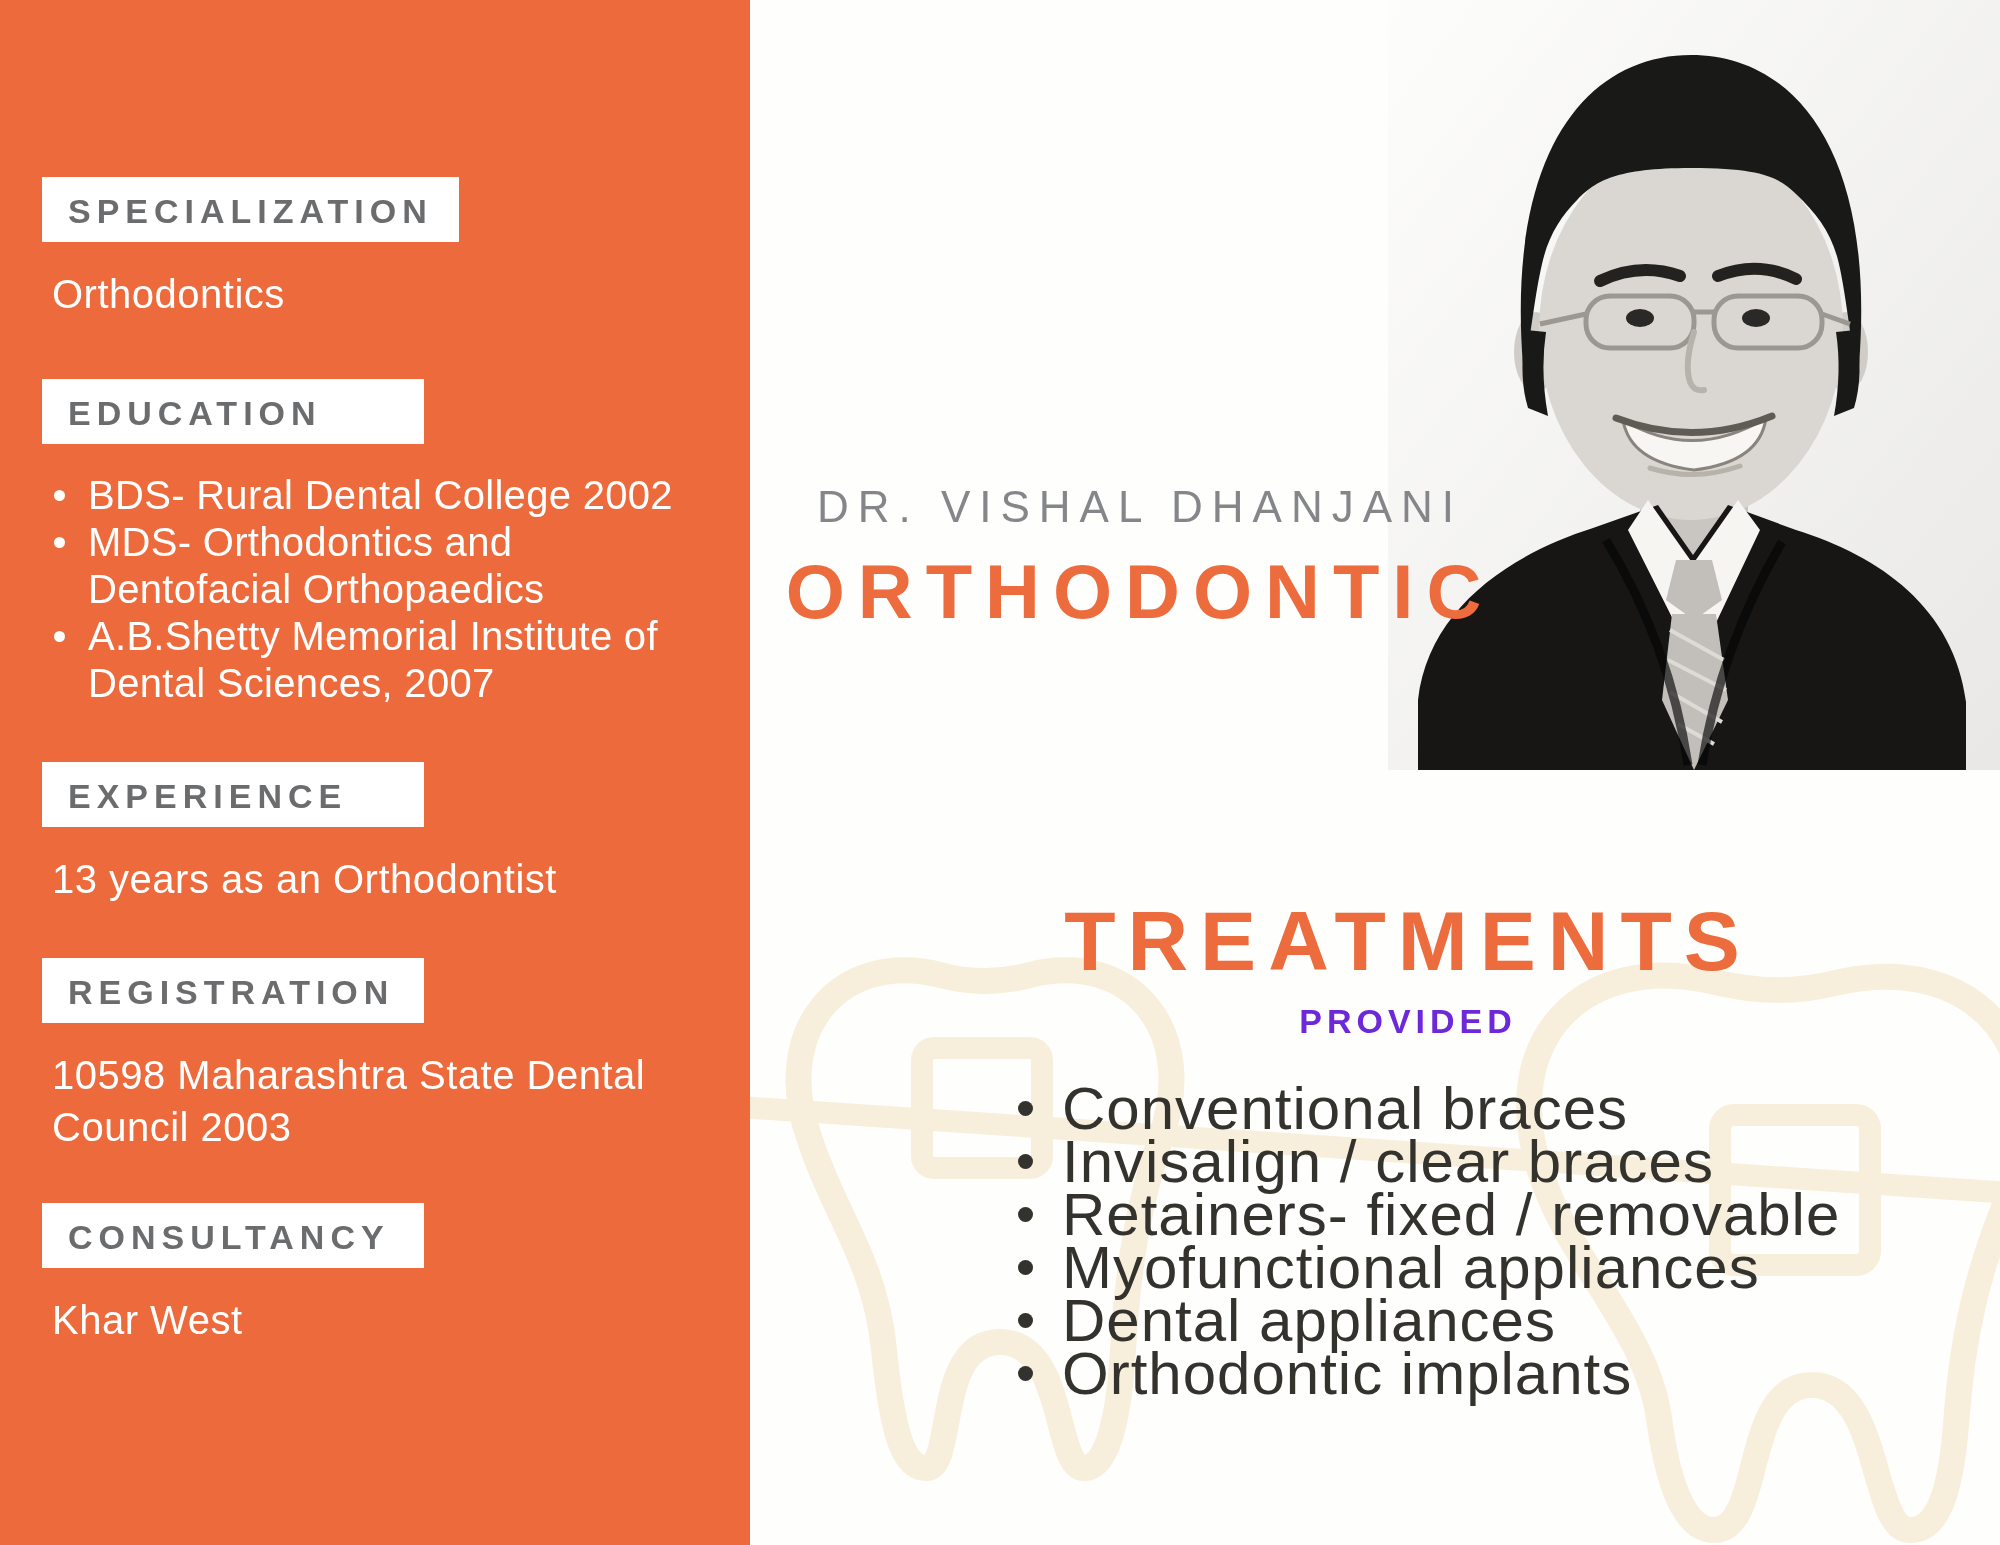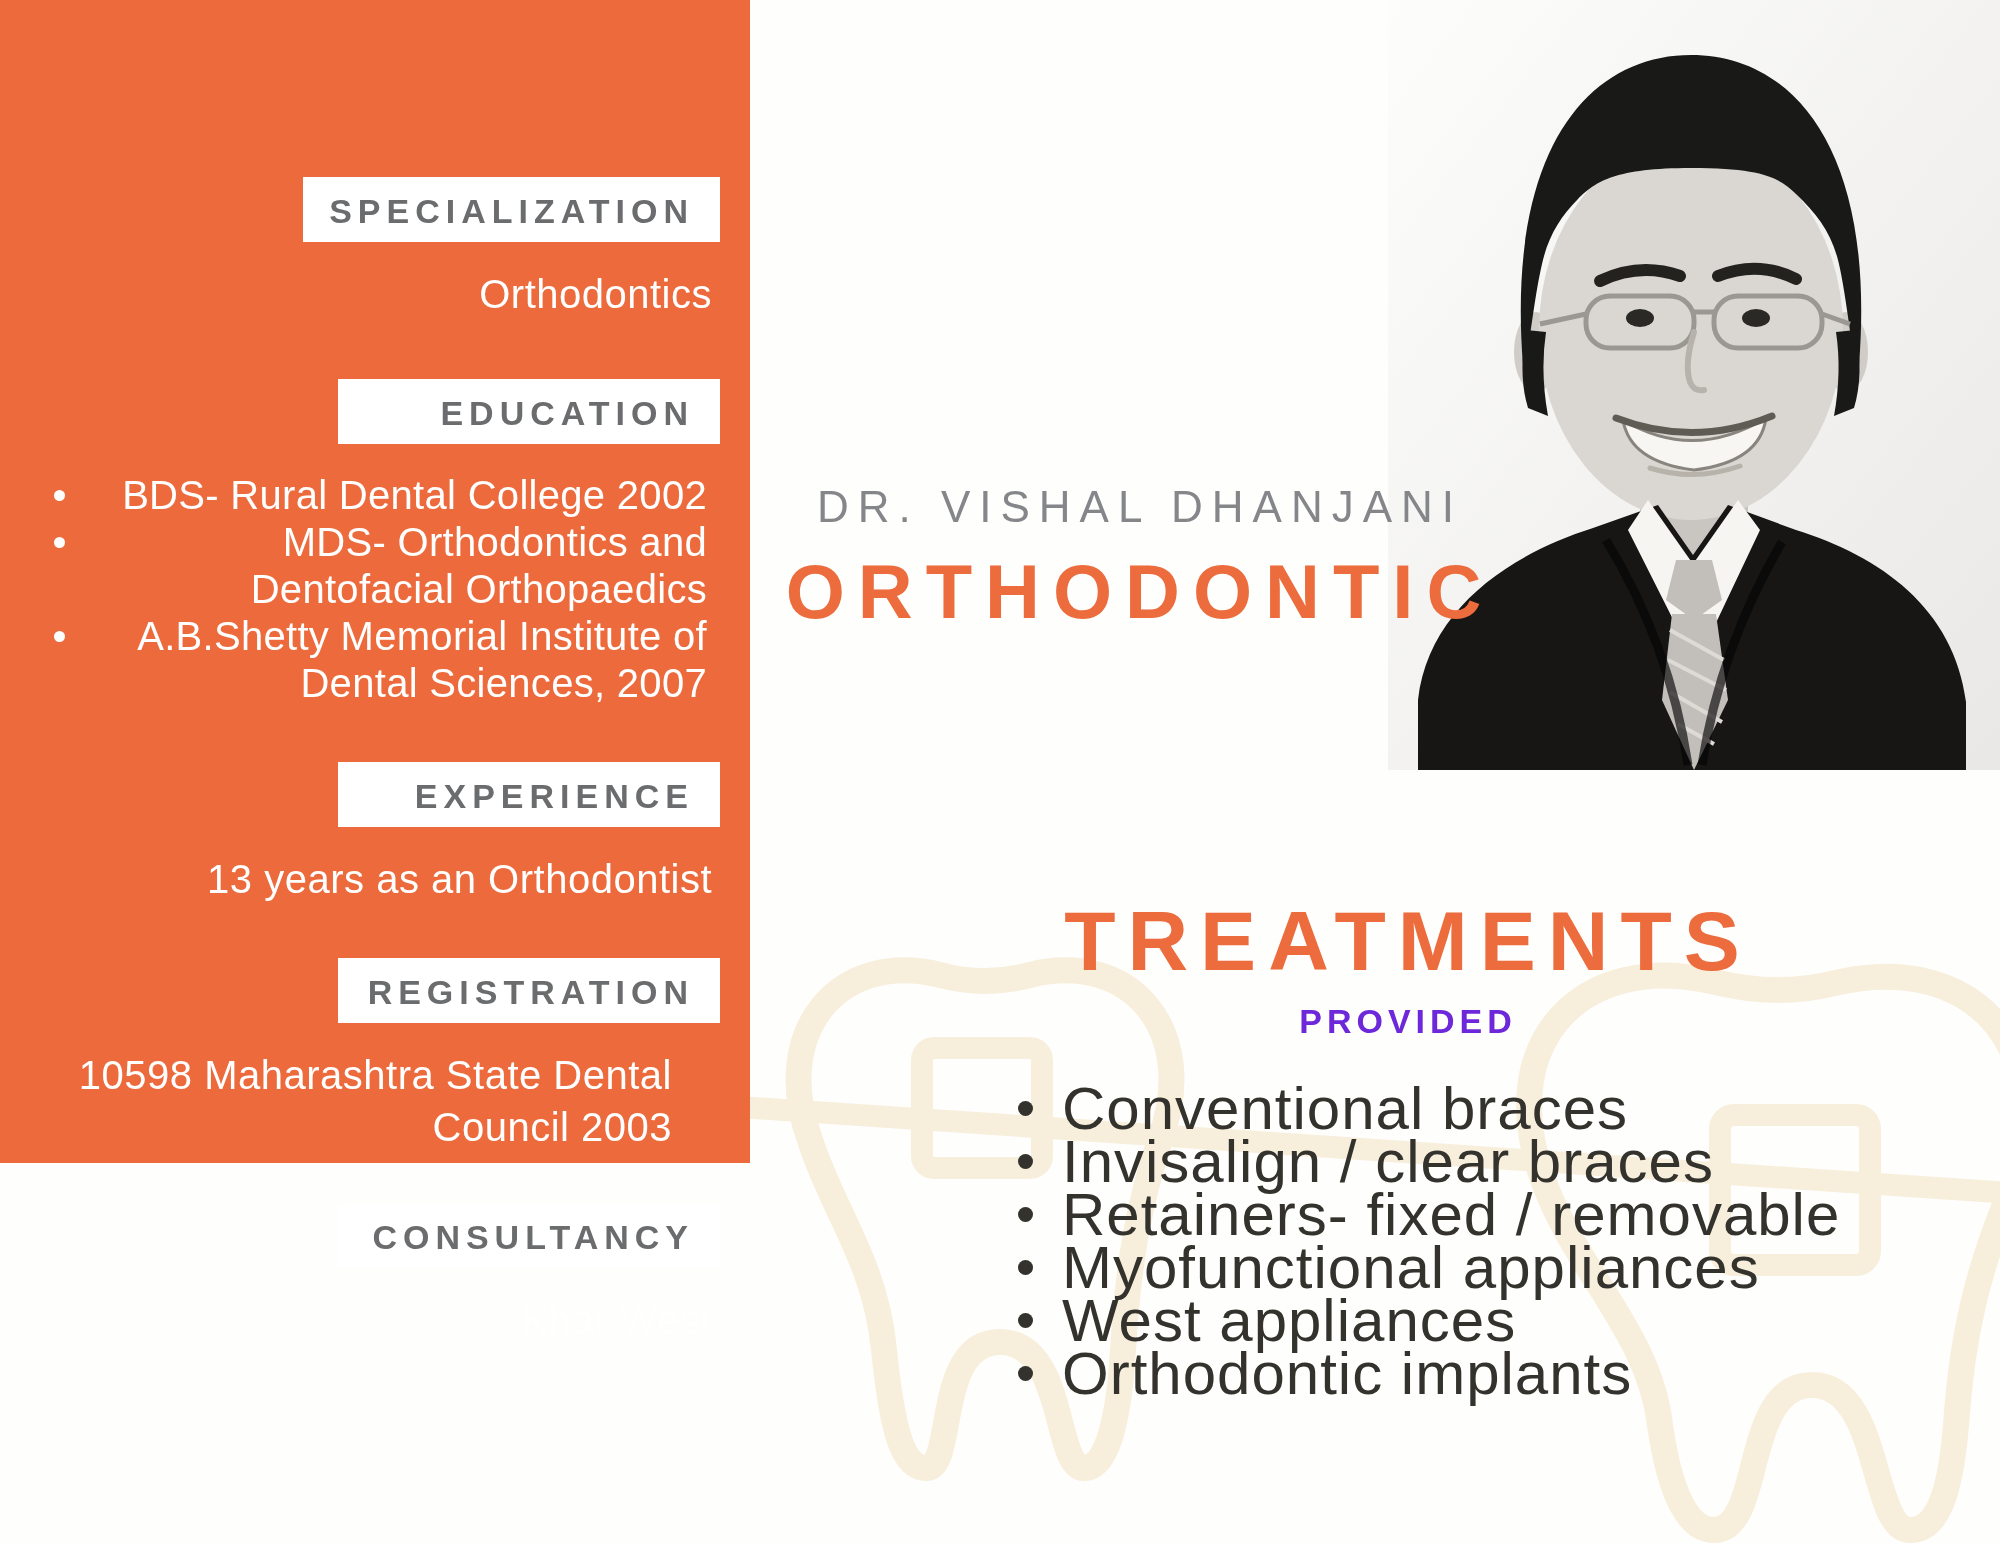--- a/index.html
+++ b/index.html
@@ -1,21 +1,21 @@
 <!DOCTYPE html>
 <html><head>
 <meta charset="utf-8">
 <style>
   html,body{margin:0;padding:0;background:#ffffff;}
   .canvas{
     position:relative;width:2000px;height:1545px;overflow:hidden;
     background:#FEFEFD;font-family:"Liberation Sans",sans-serif;
   }
   
-  .sidebar{position:absolute;left:0;top:0;width:750px;height:1163px;background:#EC6A3B;z-index:3;text-align:right;}
+  .sidebar{position:absolute;left:0;top:0;width:750px;height:1545px;background:#EC6A3B;z-index:3;}
   .side-sec{position:absolute;left:42px;right:30px;}
   .sec1{top:177px}.sec2{top:379px}.sec3{top:762px}.sec4{top:958px}.sec5{top:1203px}
   .label-box{
     display:inline-block;background:#ffffff;color:#6B6C6E;
     font-size:34px;font-weight:bold;letter-spacing:6px;line-height:1;
     padding:17px 26px 14px 26px;min-width:330px;white-space:nowrap;
   }
   .side-text{color:#ffffff;font-size:40px;line-height:52px;letter-spacing:.5px;margin:26px 0 0 10px;max-width:660px;}
   .side-list{list-style:none;margin:28px 0 0 0;padding:0;color:#ffffff;font-size:40px;line-height:47px;width:665px;letter-spacing:.3px;}
   .side-list li{position:relative;padding-left:46px;}
@@ -162,18 +162,18 @@
     <section class="treatments-head">
       <h2>TREATMENTS</h2>
       <div class="provided">PROVIDED</div>
     </section>
 
     <ul class="treat-list">
       <li>Conventional braces</li>
       <li>Invisalign / clear braces</li>
       <li>Retainers- fixed / removable</li>
       <li>Myofunctional appliances</li>
-      <li>West appliances</li>
+      <li>Dental appliances</li>
       <li>Orthodontic implants</li>
     </ul>
 
   </main>
 </div>
 
 </body></html>

